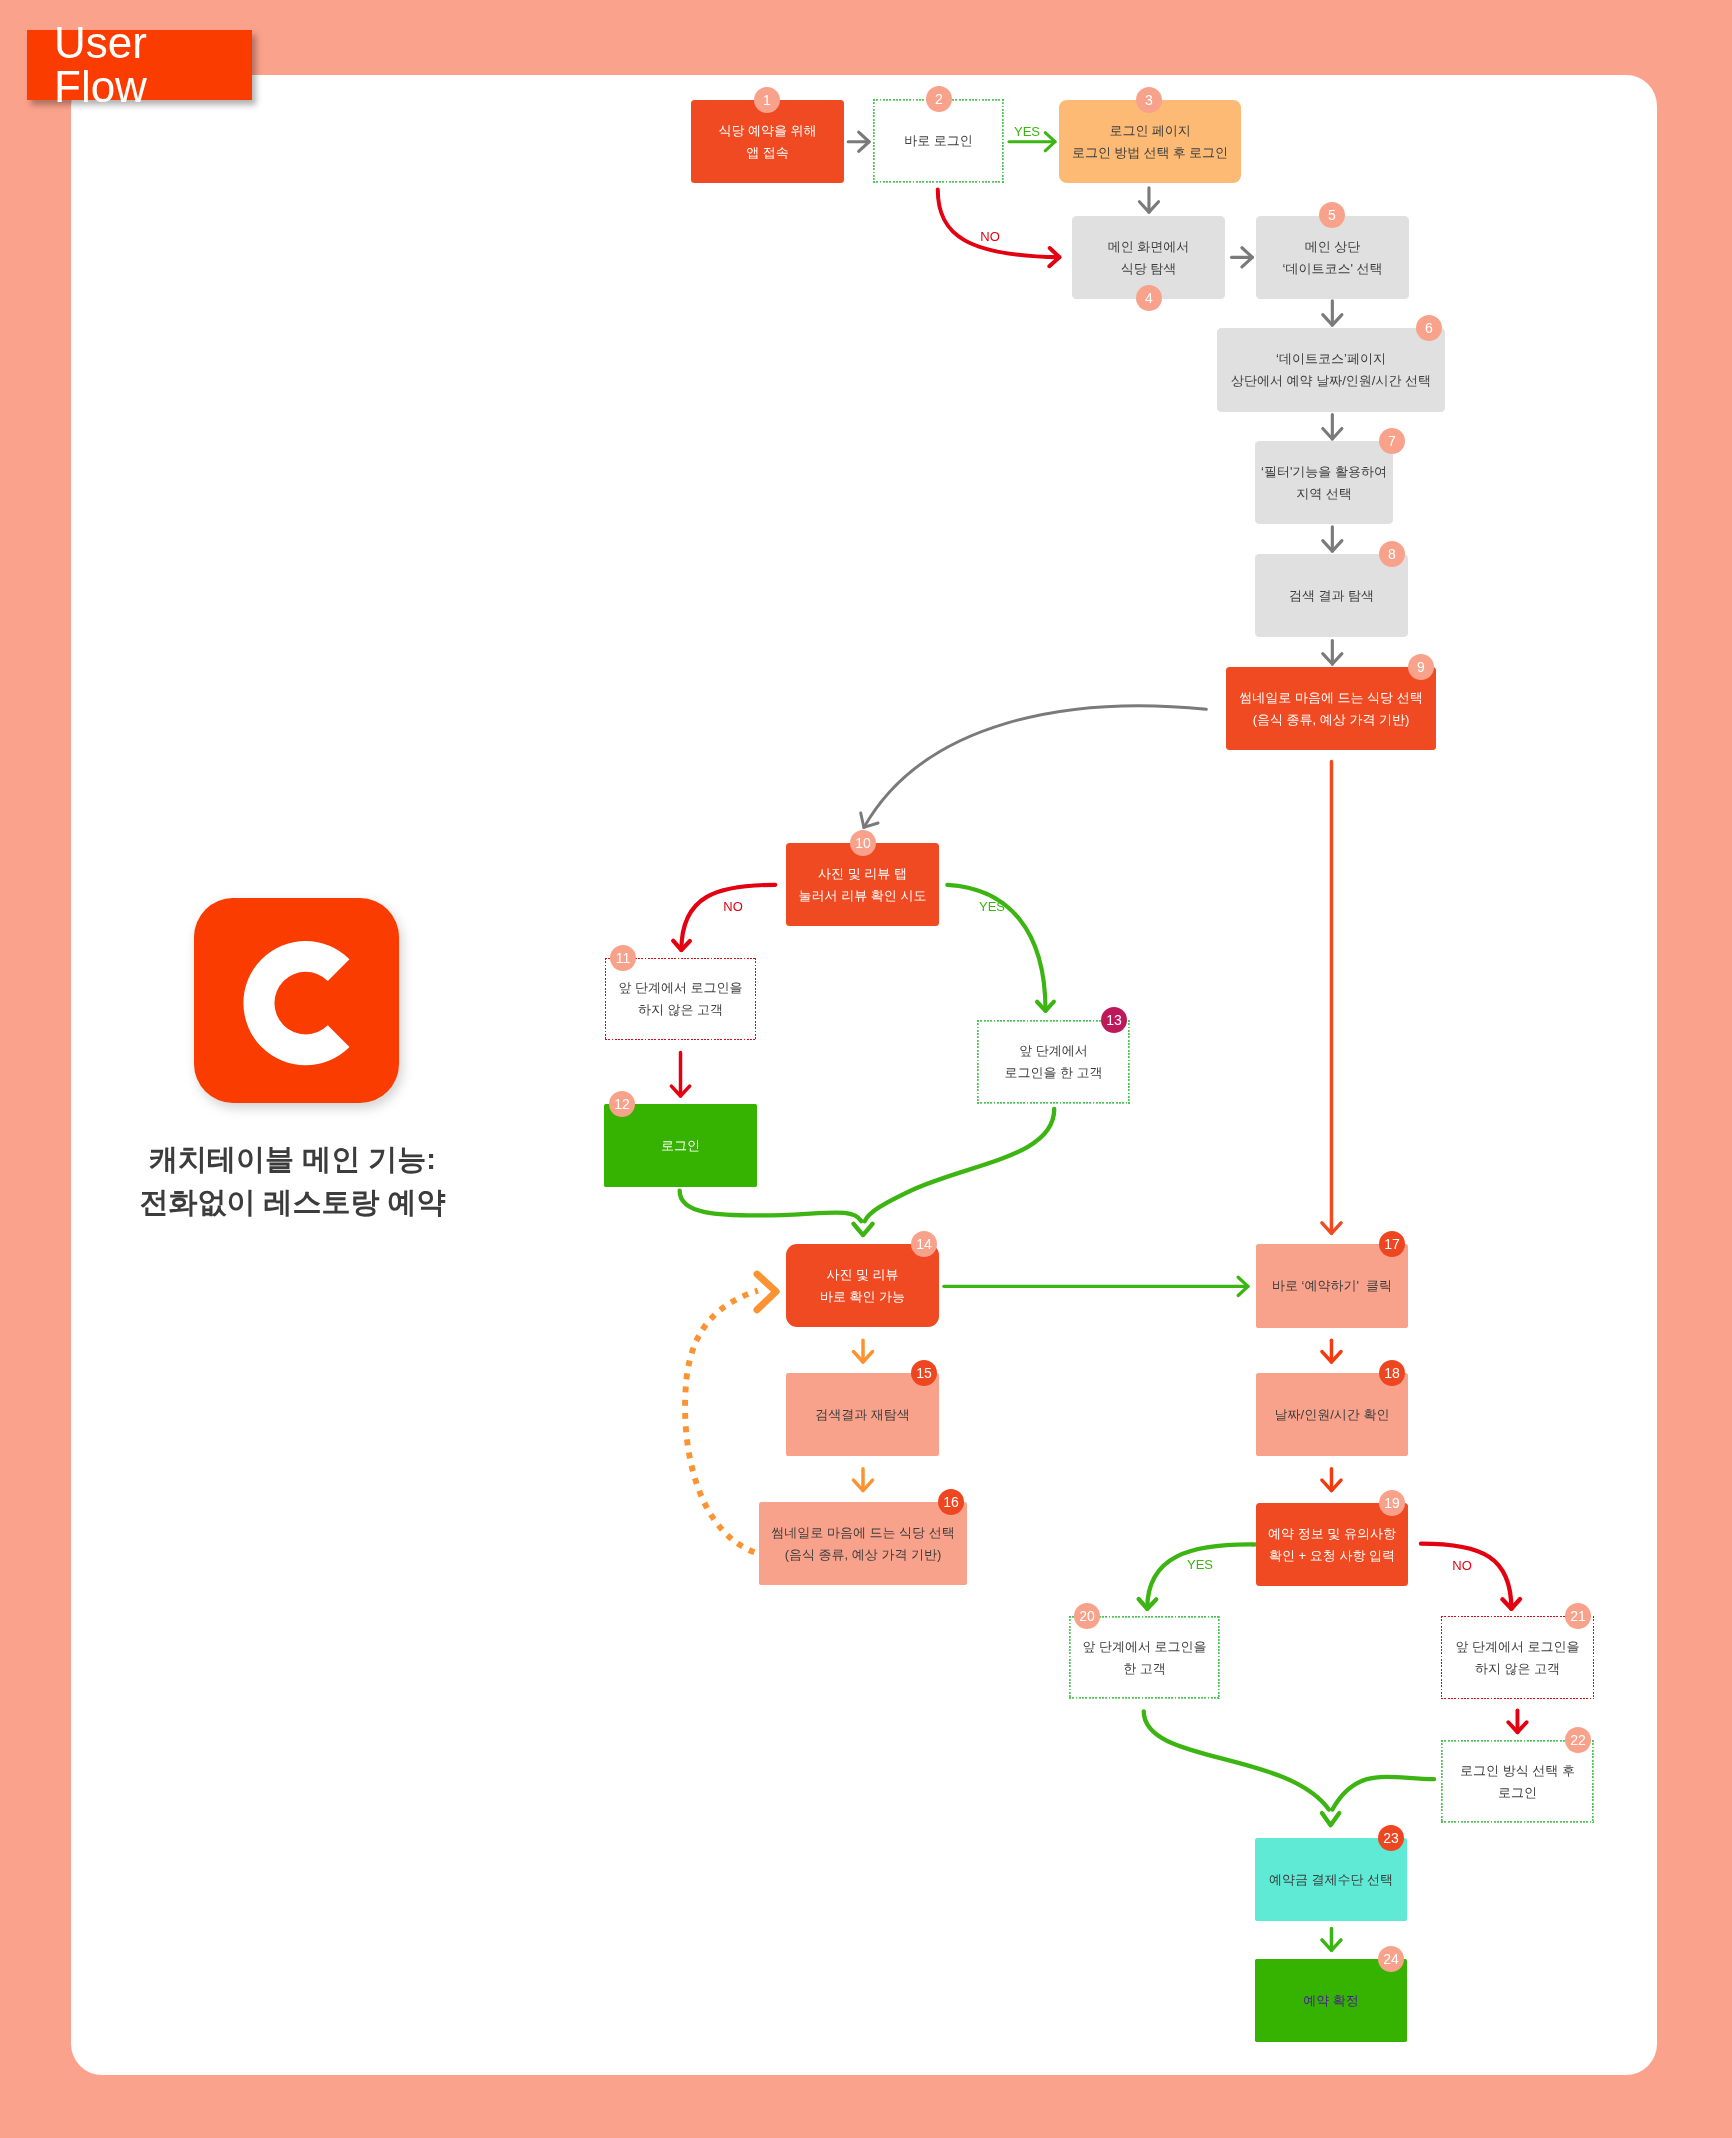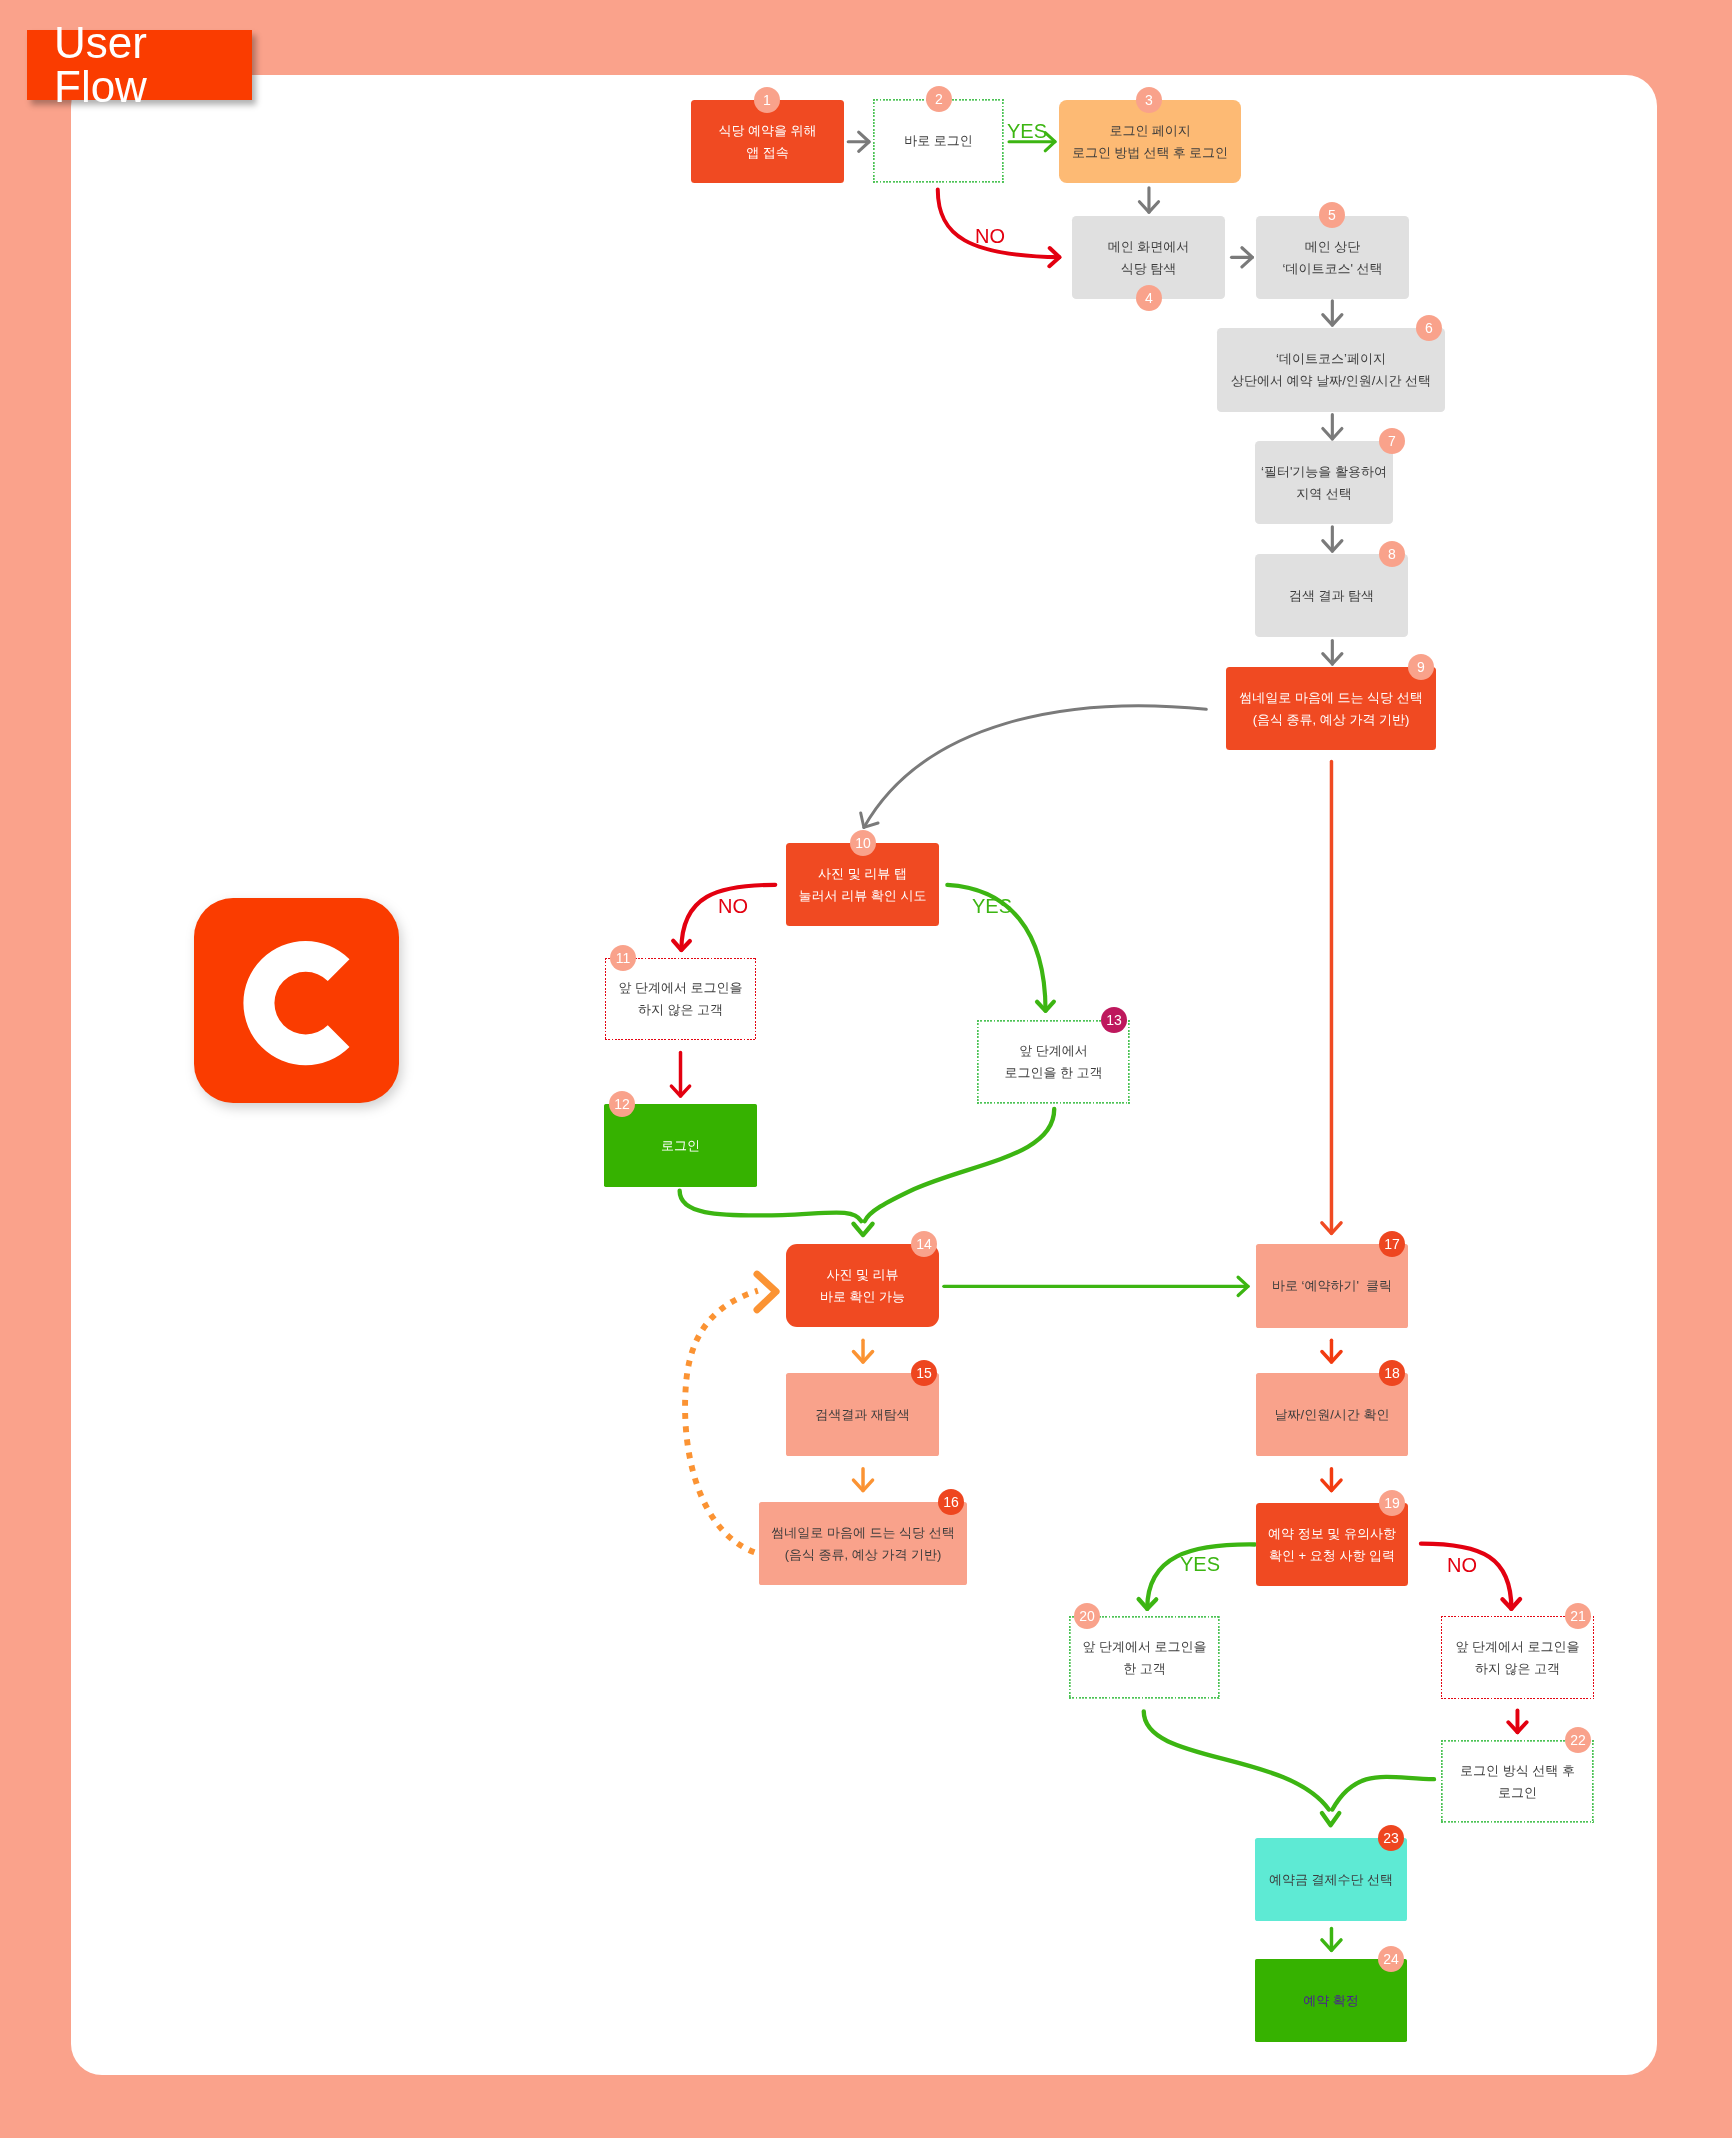--- a/index.html
+++ b/index.html
@@ -10,21 +10,21 @@
   #tag{position:absolute;left:27px;top:29.5px;width:225px;height:70px;background:#FA3C00;
        box-shadow:4.3px 5.2px 6px rgba(0,0,0,.30);}
   #tag .tagtx{position:absolute;left:27px;top:50%;transform:translateY(-50%);
        color:#fff;font-size:44px;line-height:1;}
   svg#wires{position:absolute;left:0;top:0;width:1733px;height:2139px;}
   .node{position:absolute;box-sizing:border-box;display:flex;align-items:center;justify-content:center;}
   .node .tx{text-align:center;line-height:22px;font-size:13px;white-space:pre;
     transform:translateZ(0);}
   .badge{position:absolute;border-radius:50%;display:flex;align-items:center;justify-content:center;
          color:#fff;font-size:14px;line-height:1;transform:translateZ(0);}
-  .edgelabel{position:absolute;font-size:20px;line-height:1;white-space:pre;
+  .edgelabel{position:absolute;font-size:13px;line-height:1;white-space:pre;
     transform:translateZ(0);}
   .node.dotted{background-repeat:repeat-x,repeat-x,repeat-y,repeat-y;
     background-position:top left,bottom left,top left,top right;
     background-size:100% 1.7px,100% 1.7px,1.7px 100%,1.7px 100%;}
   .node.dotted.thin{background-size:100% 1.4px,100% 1.4px,1.4px 100%,1.4px 100%;}
   #logoWrap{position:absolute;left:194px;top:898px;width:205px;}
   #logo{width:205px;height:205px;display:block;
         filter:drop-shadow(3.5px 5.2px 6px rgba(0,0,0,.18));}
   #logocap{position:absolute;left:-96px;top:240px;width:389px;
            text-align:center;font-size:29px;font-weight:bold;color:#3C3C3C;
@@ -38,20 +38,22 @@
 <div id="tag">
   <span class="tagtx">User Flow</span>
 </div>
 
 <div id="logoWrap">
   <svg id="logo" viewBox="0 0 236 236">
     <rect x="0" y="0" width="236" height="236" rx="45" fill="#FA3C00"></rect>
     <path d="M179 70.5 L154 95.5 A36 36 0 1 0 154 146.5 L179 171.5
              A71.5 71.5 0 1 1 179 70.5 Z" fill="#fff"></path>
   </svg>
+  <div id="logocap">캐치테이블 메인 기능:
+전화없이 레스토랑 예약</div>
 </div>
 
 <svg id="wires" viewBox="0 0 1994 2461" width="1733" height="2139">
     <g>
       <path d="M976 163 L1000 163" fill="none" stroke="#7A7A7A" stroke-width="3.6" stroke-linecap="round" stroke-linejoin="round"></path>
       <path d="M988.0 174.0 L1000.0 163.0 L988.0 152.0" fill="none" stroke="#7A7A7A" stroke-width="3.6" stroke-linecap="round" stroke-linejoin="round"></path>
     </g>
     <g>
       <path d="M1161 163 L1214 163" fill="none" stroke="#3CB512" stroke-width="3.5" stroke-linecap="round" stroke-linejoin="round"></path>
       <path d="M1202.6 173.4 L1214.0 163.0 L1202.6 152.6" fill="none" stroke="#3CB512" stroke-width="3.5" stroke-linecap="round" stroke-linejoin="round"></path>

